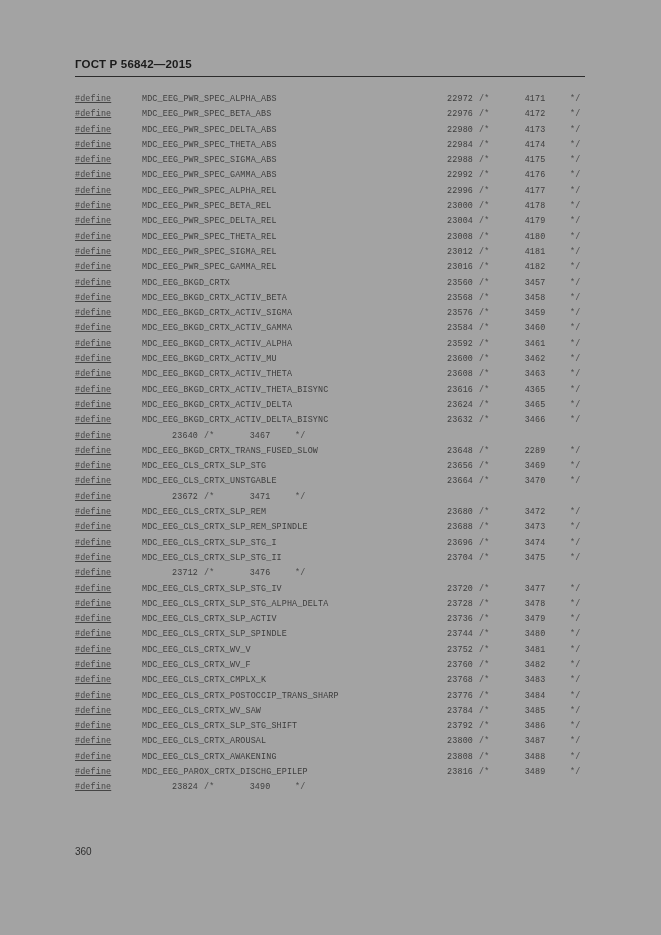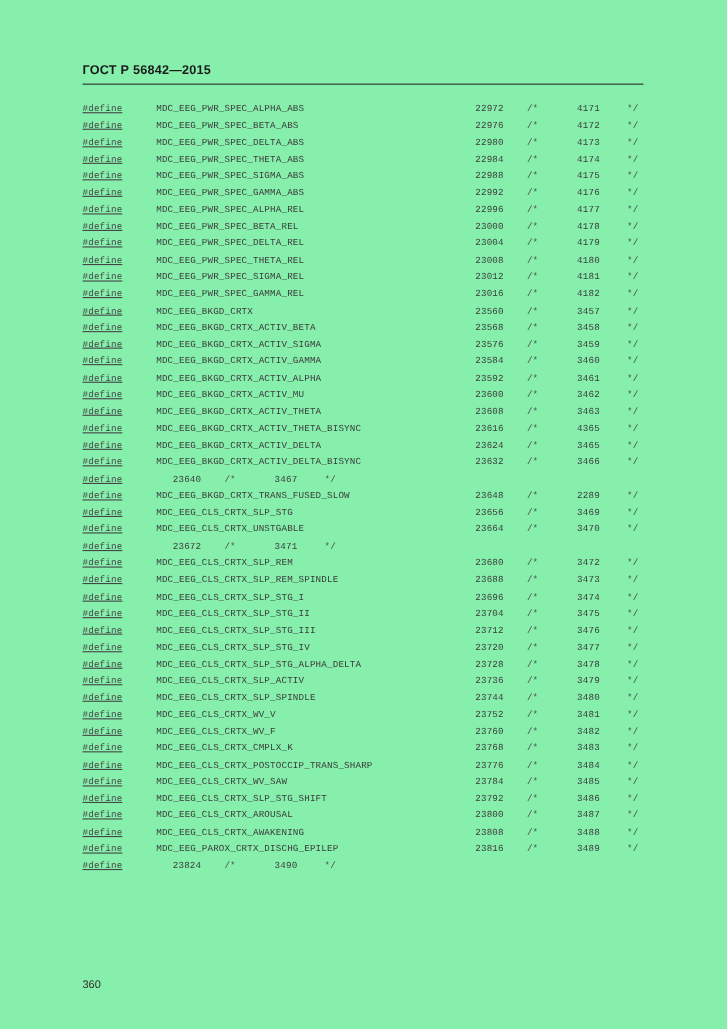--- a/index.html
+++ b/index.html
@@ -4,21 +4,21 @@
 <style>
   html, body {
     margin: 0;
     padding: 0;
     background: #ffffff;
   }
   .page {
     position: relative;
     width: 661px;
     height: 935px;
-    background: #86efac;
+    background: #a3a3a3;
     overflow: hidden;
     font-family: "Liberation Serif", serif;
   }
   .header {
     position: absolute;
     top: 58px;
     left: 75px;
     font-family: "Liberation Sans", sans-serif;
     font-weight: bold;
     font-size: 11.5px;
@@ -58,21 +58,21 @@
     text-decoration: underline;
   }
   .c-name {
     width: 275px;
     flex: 0 0 275px;
     color: #3c3c3c;
   }
   .c-val {
     width: 56px;
     flex: 0 0 56px;
-    text-align: center;
+    text-align: right;
     color: #3c3c3c;
   }
   .c-open {
     width: 28px;
     flex: 0 0 28px;
     padding-left: 6px;
     color: #4a4a4a;
   }
   .c-num {
     width: 56px;
@@ -86,21 +86,20 @@
     padding-left: 7px;
     color: #4a4a4a;
   }
   .page-number {
     position: absolute;
     left: 75px;
     top: 846px;
     font-family: "Liberation Sans", sans-serif;
     font-size: 10px;
     color: #2f2f2f;
-    margin-top: 44px;
   }
 </style>
 </head>
 <body>
 
 <div class="page">
 
   <div class="header">ГОСТ Р 56842—2015</div>
   <div class="header-rule"></div>
 
@@ -129,21 +128,21 @@
       <div class="code-line"><span class="c-define">#define</span><span class="c-name">MDC_EEG_BKGD_CRTX_ACTIV_DELTA_BISYNC</span><span class="c-val">23632</span><span class="c-open">/*</span><span class="c-num">3466</span><span class="c-close">*/</span></div>
       <div class="code-line"><span class="c-define">#define</span><span class="c-val">23640</span><span class="c-open">/*</span><span class="c-num">3467</span><span class="c-close">*/</span></div>
       <div class="code-line"><span class="c-define">#define</span><span class="c-name">MDC_EEG_BKGD_CRTX_TRANS_FUSED_SLOW</span><span class="c-val">23648</span><span class="c-open">/*</span><span class="c-num">2289</span><span class="c-close">*/</span></div>
       <div class="code-line"><span class="c-define">#define</span><span class="c-name">MDC_EEG_CLS_CRTX_SLP_STG</span><span class="c-val">23656</span><span class="c-open">/*</span><span class="c-num">3469</span><span class="c-close">*/</span></div>
       <div class="code-line"><span class="c-define">#define</span><span class="c-name">MDC_EEG_CLS_CRTX_UNSTGABLE</span><span class="c-val">23664</span><span class="c-open">/*</span><span class="c-num">3470</span><span class="c-close">*/</span></div>
       <div class="code-line"><span class="c-define">#define</span><span class="c-val">23672</span><span class="c-open">/*</span><span class="c-num">3471</span><span class="c-close">*/</span></div>
       <div class="code-line"><span class="c-define">#define</span><span class="c-name">MDC_EEG_CLS_CRTX_SLP_REM</span><span class="c-val">23680</span><span class="c-open">/*</span><span class="c-num">3472</span><span class="c-close">*/</span></div>
       <div class="code-line"><span class="c-define">#define</span><span class="c-name">MDC_EEG_CLS_CRTX_SLP_REM_SPINDLE</span><span class="c-val">23688</span><span class="c-open">/*</span><span class="c-num">3473</span><span class="c-close">*/</span></div>
       <div class="code-line"><span class="c-define">#define</span><span class="c-name">MDC_EEG_CLS_CRTX_SLP_STG_I</span><span class="c-val">23696</span><span class="c-open">/*</span><span class="c-num">3474</span><span class="c-close">*/</span></div>
       <div class="code-line"><span class="c-define">#define</span><span class="c-name">MDC_EEG_CLS_CRTX_SLP_STG_II</span><span class="c-val">23704</span><span class="c-open">/*</span><span class="c-num">3475</span><span class="c-close">*/</span></div>
-      <div class="code-line"><span class="c-define">#define</span><span class="c-name">MDC_EEG_CLS_CRTX_SLP_STG_III</span><span class="c-val">23712</span><span class="c-open">/*</span><span class="c-num">3476</span><span class="c-close">*/</span></div>
+      <div class="code-line"><span class="c-define">#define</span><span class="c-val">23712</span><span class="c-open">/*</span><span class="c-num">3476</span><span class="c-close">*/</span></div>
       <div class="code-line"><span class="c-define">#define</span><span class="c-name">MDC_EEG_CLS_CRTX_SLP_STG_IV</span><span class="c-val">23720</span><span class="c-open">/*</span><span class="c-num">3477</span><span class="c-close">*/</span></div>
       <div class="code-line"><span class="c-define">#define</span><span class="c-name">MDC_EEG_CLS_CRTX_SLP_STG_ALPHA_DELTA</span><span class="c-val">23728</span><span class="c-open">/*</span><span class="c-num">3478</span><span class="c-close">*/</span></div>
       <div class="code-line"><span class="c-define">#define</span><span class="c-name">MDC_EEG_CLS_CRTX_SLP_ACTIV</span><span class="c-val">23736</span><span class="c-open">/*</span><span class="c-num">3479</span><span class="c-close">*/</span></div>
       <div class="code-line"><span class="c-define">#define</span><span class="c-name">MDC_EEG_CLS_CRTX_SLP_SPINDLE</span><span class="c-val">23744</span><span class="c-open">/*</span><span class="c-num">3480</span><span class="c-close">*/</span></div>
       <div class="code-line"><span class="c-define">#define</span><span class="c-name">MDC_EEG_CLS_CRTX_WV_V</span><span class="c-val">23752</span><span class="c-open">/*</span><span class="c-num">3481</span><span class="c-close">*/</span></div>
       <div class="code-line"><span class="c-define">#define</span><span class="c-name">MDC_EEG_CLS_CRTX_WV_F</span><span class="c-val">23760</span><span class="c-open">/*</span><span class="c-num">3482</span><span class="c-close">*/</span></div>
       <div class="code-line"><span class="c-define">#define</span><span class="c-name">MDC_EEG_CLS_CRTX_CMPLX_K</span><span class="c-val">23768</span><span class="c-open">/*</span><span class="c-num">3483</span><span class="c-close">*/</span></div>
       <div class="code-line"><span class="c-define">#define</span><span class="c-name">MDC_EEG_CLS_CRTX_POSTOCCIP_TRANS_SHARP</span><span class="c-val">23776</span><span class="c-open">/*</span><span class="c-num">3484</span><span class="c-close">*/</span></div>
       <div class="code-line"><span class="c-define">#define</span><span class="c-name">MDC_EEG_CLS_CRTX_WV_SAW</span><span class="c-val">23784</span><span class="c-open">/*</span><span class="c-num">3485</span><span class="c-close">*/</span></div>
       <div class="code-line"><span class="c-define">#define</span><span class="c-name">MDC_EEG_CLS_CRTX_SLP_STG_SHIFT</span><span class="c-val">23792</span><span class="c-open">/*</span><span class="c-num">3486</span><span class="c-close">*/</span></div>

